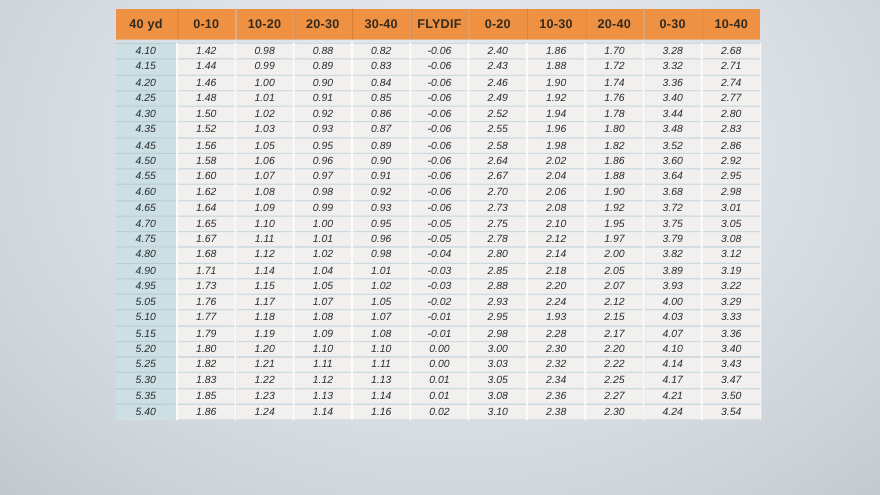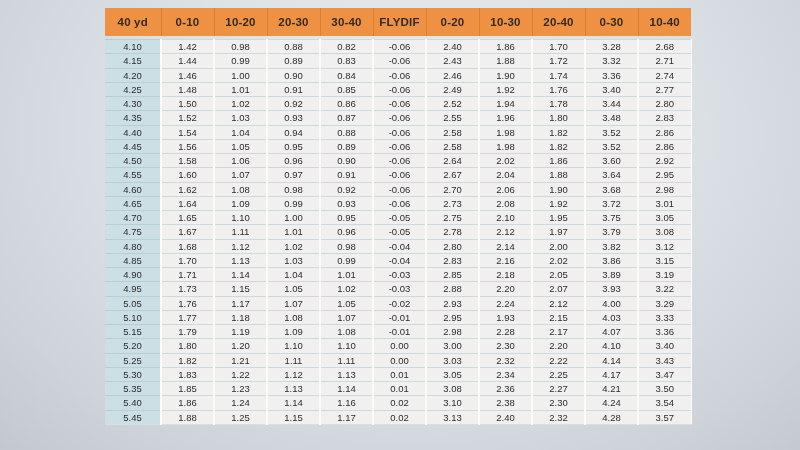--- a/index.html
+++ b/index.html
@@ -34,21 +34,21 @@
   thead th {
     background: #ef9143;
     color: #332a1e;
     font-size: 11.5px;
     font-weight: bold;
     letter-spacing: 0.2px;
     border-left: 1px solid #dd7e30;
   }
   thead th:first-child { border-left: none; }
   tr.spacer td { height: 3px; background: transparent; border: none; }
-  tbody tr.data-row { height: 14.25px; }
+  tbody tr.data-row { height: 14.25px; font-style: italic; }
   tbody th.row-head {
     background: #cbdfe4;
     color: #2d2d2d;
     font-size: 9.5px;
     font-weight: normal;
     border-top: 1px solid #b7ced5;
   }
   tbody td.data-cell {
     background: #f1f0ee;
     color: #2d2d2d;
@@ -169,33 +169,20 @@
           <td class="data-cell">0.93</td>
           <td class="data-cell">0.87</td>
           <td class="data-cell">-0.06</td>
           <td class="data-cell">2.55</td>
           <td class="data-cell">1.96</td>
           <td class="data-cell">1.80</td>
           <td class="data-cell">3.48</td>
           <td class="data-cell">2.83</td>
         </tr>
         <tr class="data-row">
-          <th class="row-head">4.40</th>
-          <td class="data-cell">1.54</td>
-          <td class="data-cell">1.04</td>
-          <td class="data-cell">0.94</td>
-          <td class="data-cell">0.88</td>
-          <td class="data-cell">-0.06</td>
-          <td class="data-cell">2.58</td>
-          <td class="data-cell">1.98</td>
-          <td class="data-cell">1.82</td>
-          <td class="data-cell">3.52</td>
-          <td class="data-cell">2.86</td>
-        </tr>
-        <tr class="data-row">
           <th class="row-head">4.45</th>
           <td class="data-cell">1.56</td>
           <td class="data-cell">1.05</td>
           <td class="data-cell">0.95</td>
           <td class="data-cell">0.89</td>
           <td class="data-cell">-0.06</td>
           <td class="data-cell">2.58</td>
           <td class="data-cell">1.98</td>
           <td class="data-cell">1.82</td>
           <td class="data-cell">3.52</td>
@@ -286,33 +273,20 @@
           <td class="data-cell">1.02</td>
           <td class="data-cell">0.98</td>
           <td class="data-cell">-0.04</td>
           <td class="data-cell">2.80</td>
           <td class="data-cell">2.14</td>
           <td class="data-cell">2.00</td>
           <td class="data-cell">3.82</td>
           <td class="data-cell">3.12</td>
         </tr>
         <tr class="data-row">
-          <th class="row-head">4.85</th>
-          <td class="data-cell">1.70</td>
-          <td class="data-cell">1.13</td>
-          <td class="data-cell">1.03</td>
-          <td class="data-cell">0.99</td>
-          <td class="data-cell">-0.04</td>
-          <td class="data-cell">2.83</td>
-          <td class="data-cell">2.16</td>
-          <td class="data-cell">2.02</td>
-          <td class="data-cell">3.86</td>
-          <td class="data-cell">3.15</td>
-        </tr>
-        <tr class="data-row">
           <th class="row-head">4.90</th>
           <td class="data-cell">1.71</td>
           <td class="data-cell">1.14</td>
           <td class="data-cell">1.04</td>
           <td class="data-cell">1.01</td>
           <td class="data-cell">-0.03</td>
           <td class="data-cell">2.85</td>
           <td class="data-cell">2.18</td>
           <td class="data-cell">2.05</td>
           <td class="data-cell">3.89</td>
@@ -428,28 +402,15 @@
           <td class="data-cell">1.24</td>
           <td class="data-cell">1.14</td>
           <td class="data-cell">1.16</td>
           <td class="data-cell">0.02</td>
           <td class="data-cell">3.10</td>
           <td class="data-cell">2.38</td>
           <td class="data-cell">2.30</td>
           <td class="data-cell">4.24</td>
           <td class="data-cell">3.54</td>
         </tr>
-        <tr class="data-row">
-          <th class="row-head">5.45</th>
-          <td class="data-cell">1.88</td>
-          <td class="data-cell">1.25</td>
-          <td class="data-cell">1.15</td>
-          <td class="data-cell">1.17</td>
-          <td class="data-cell">0.02</td>
-          <td class="data-cell">3.13</td>
-          <td class="data-cell">2.40</td>
-          <td class="data-cell">2.32</td>
-          <td class="data-cell">4.28</td>
-          <td class="data-cell">3.57</td>
-        </tr>
       </tbody>
   </table>
 </div>
 
 </body></html>

